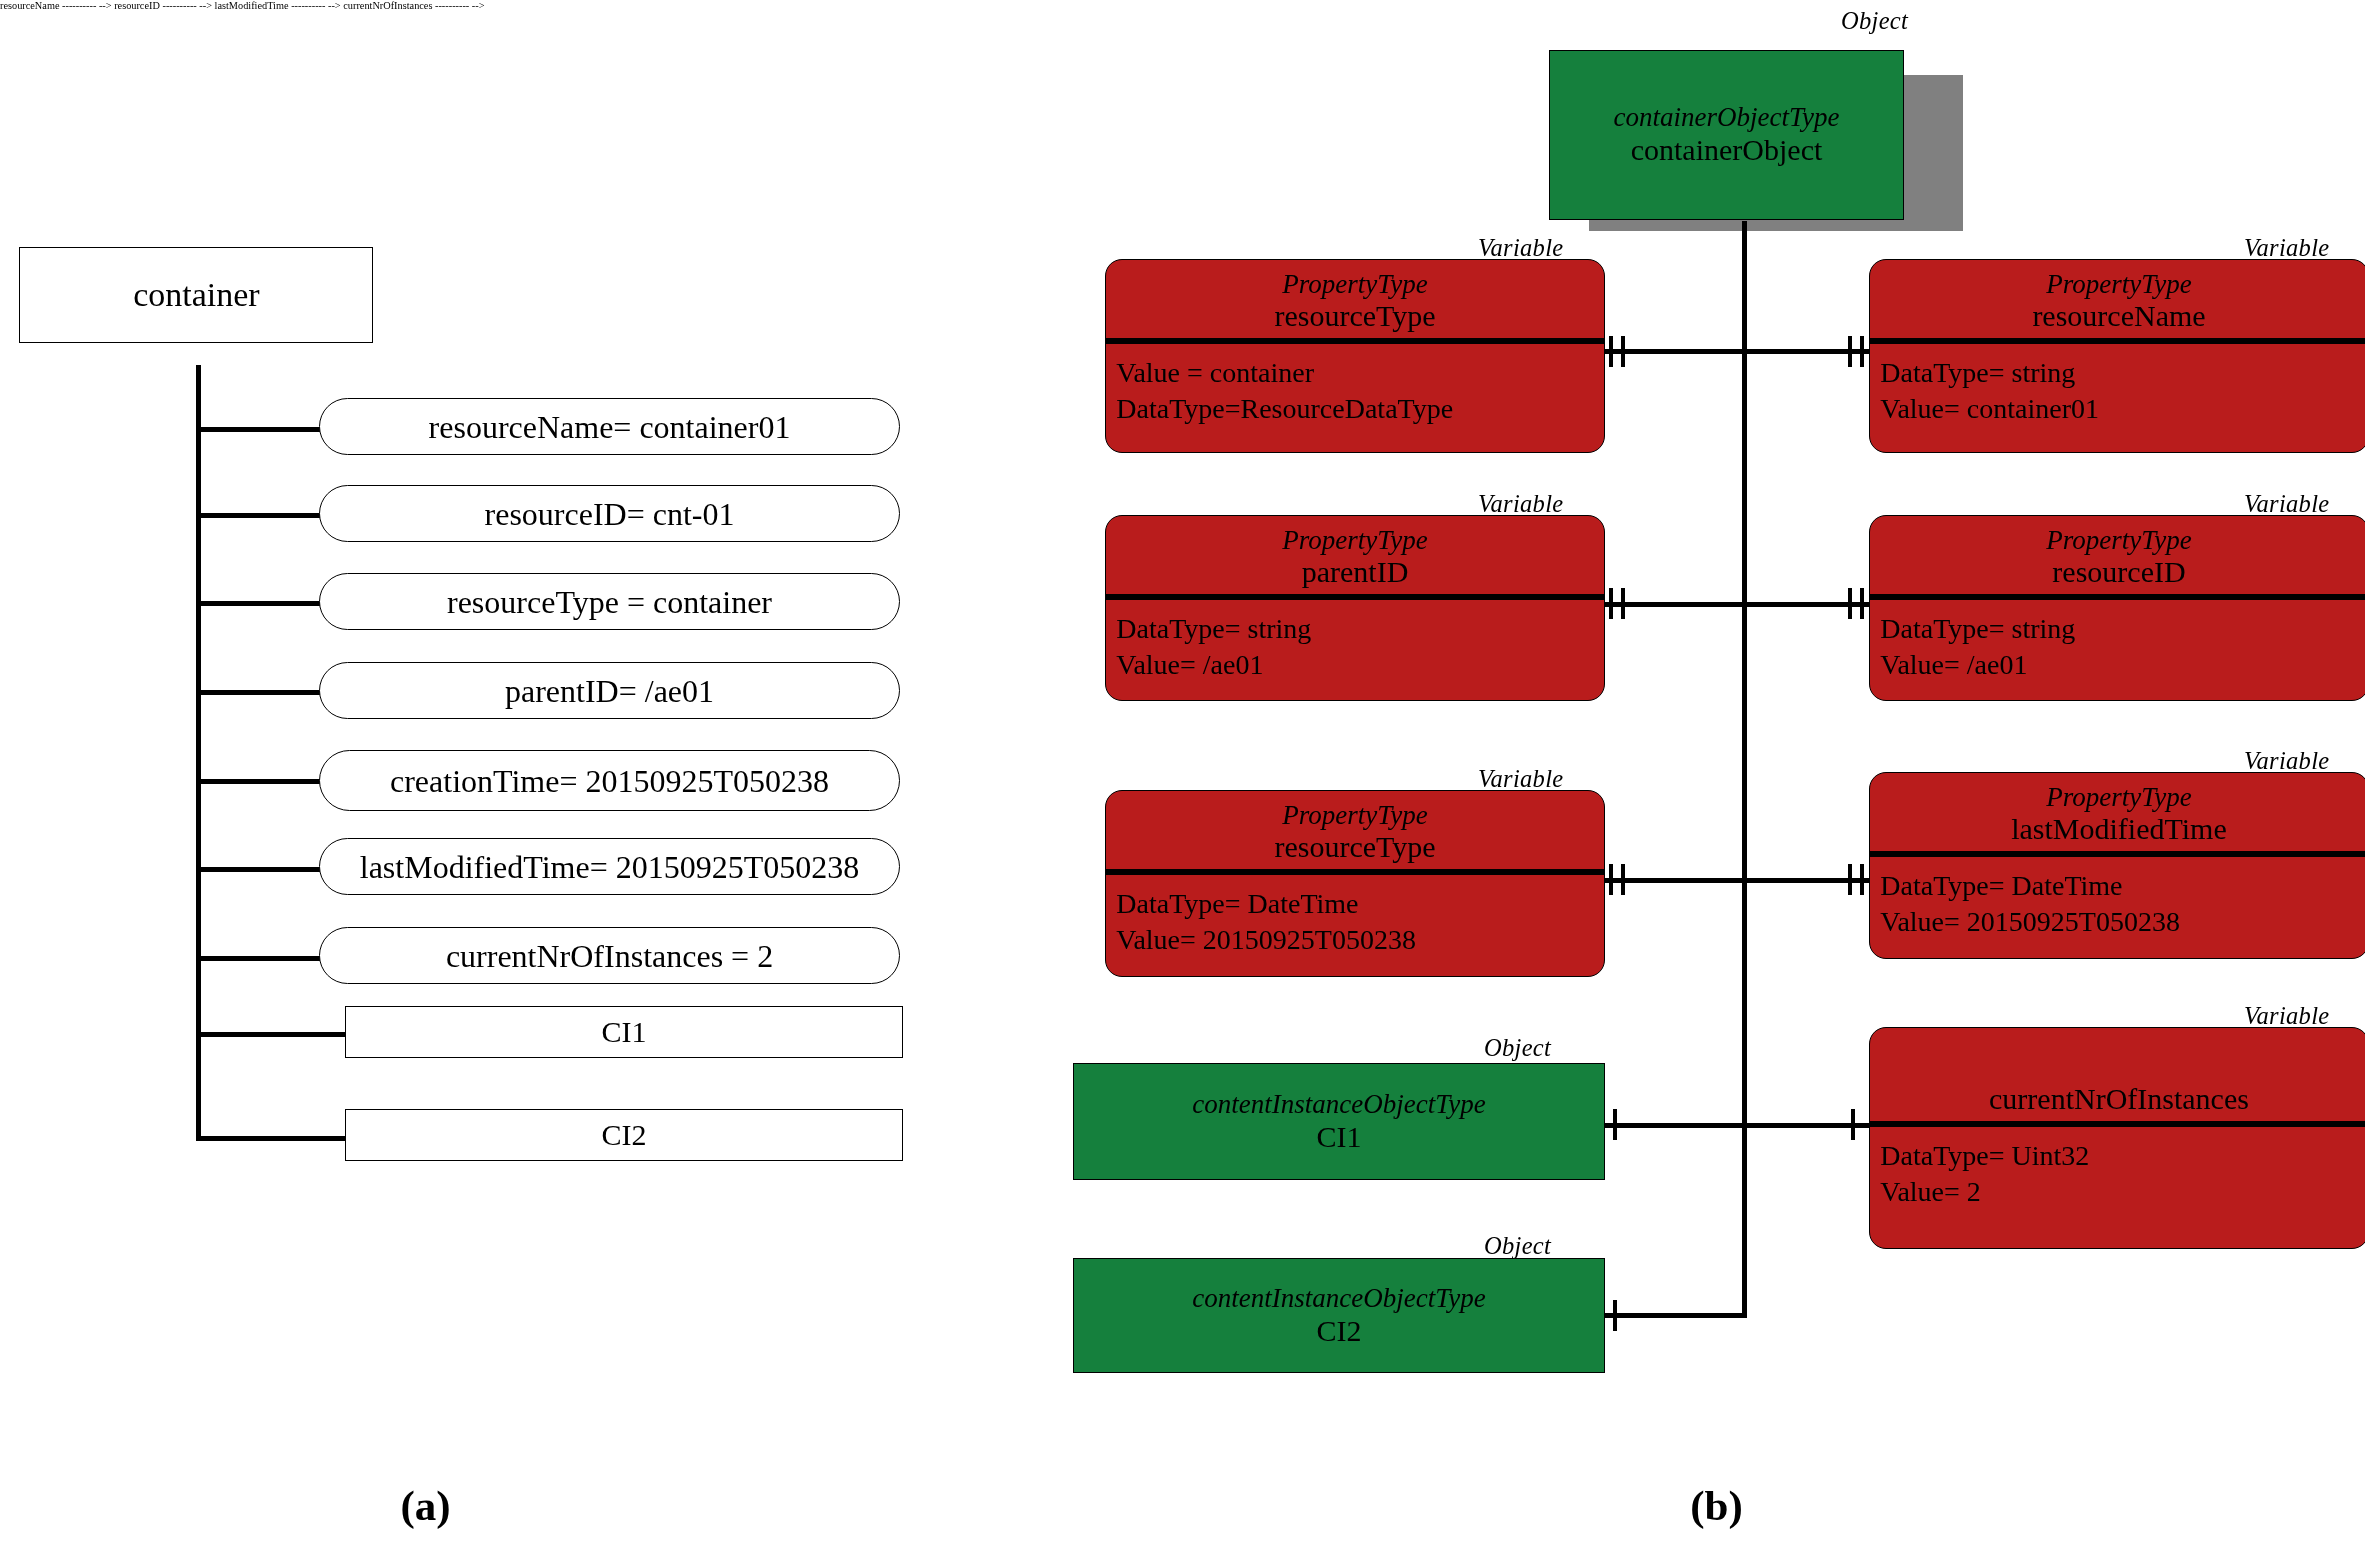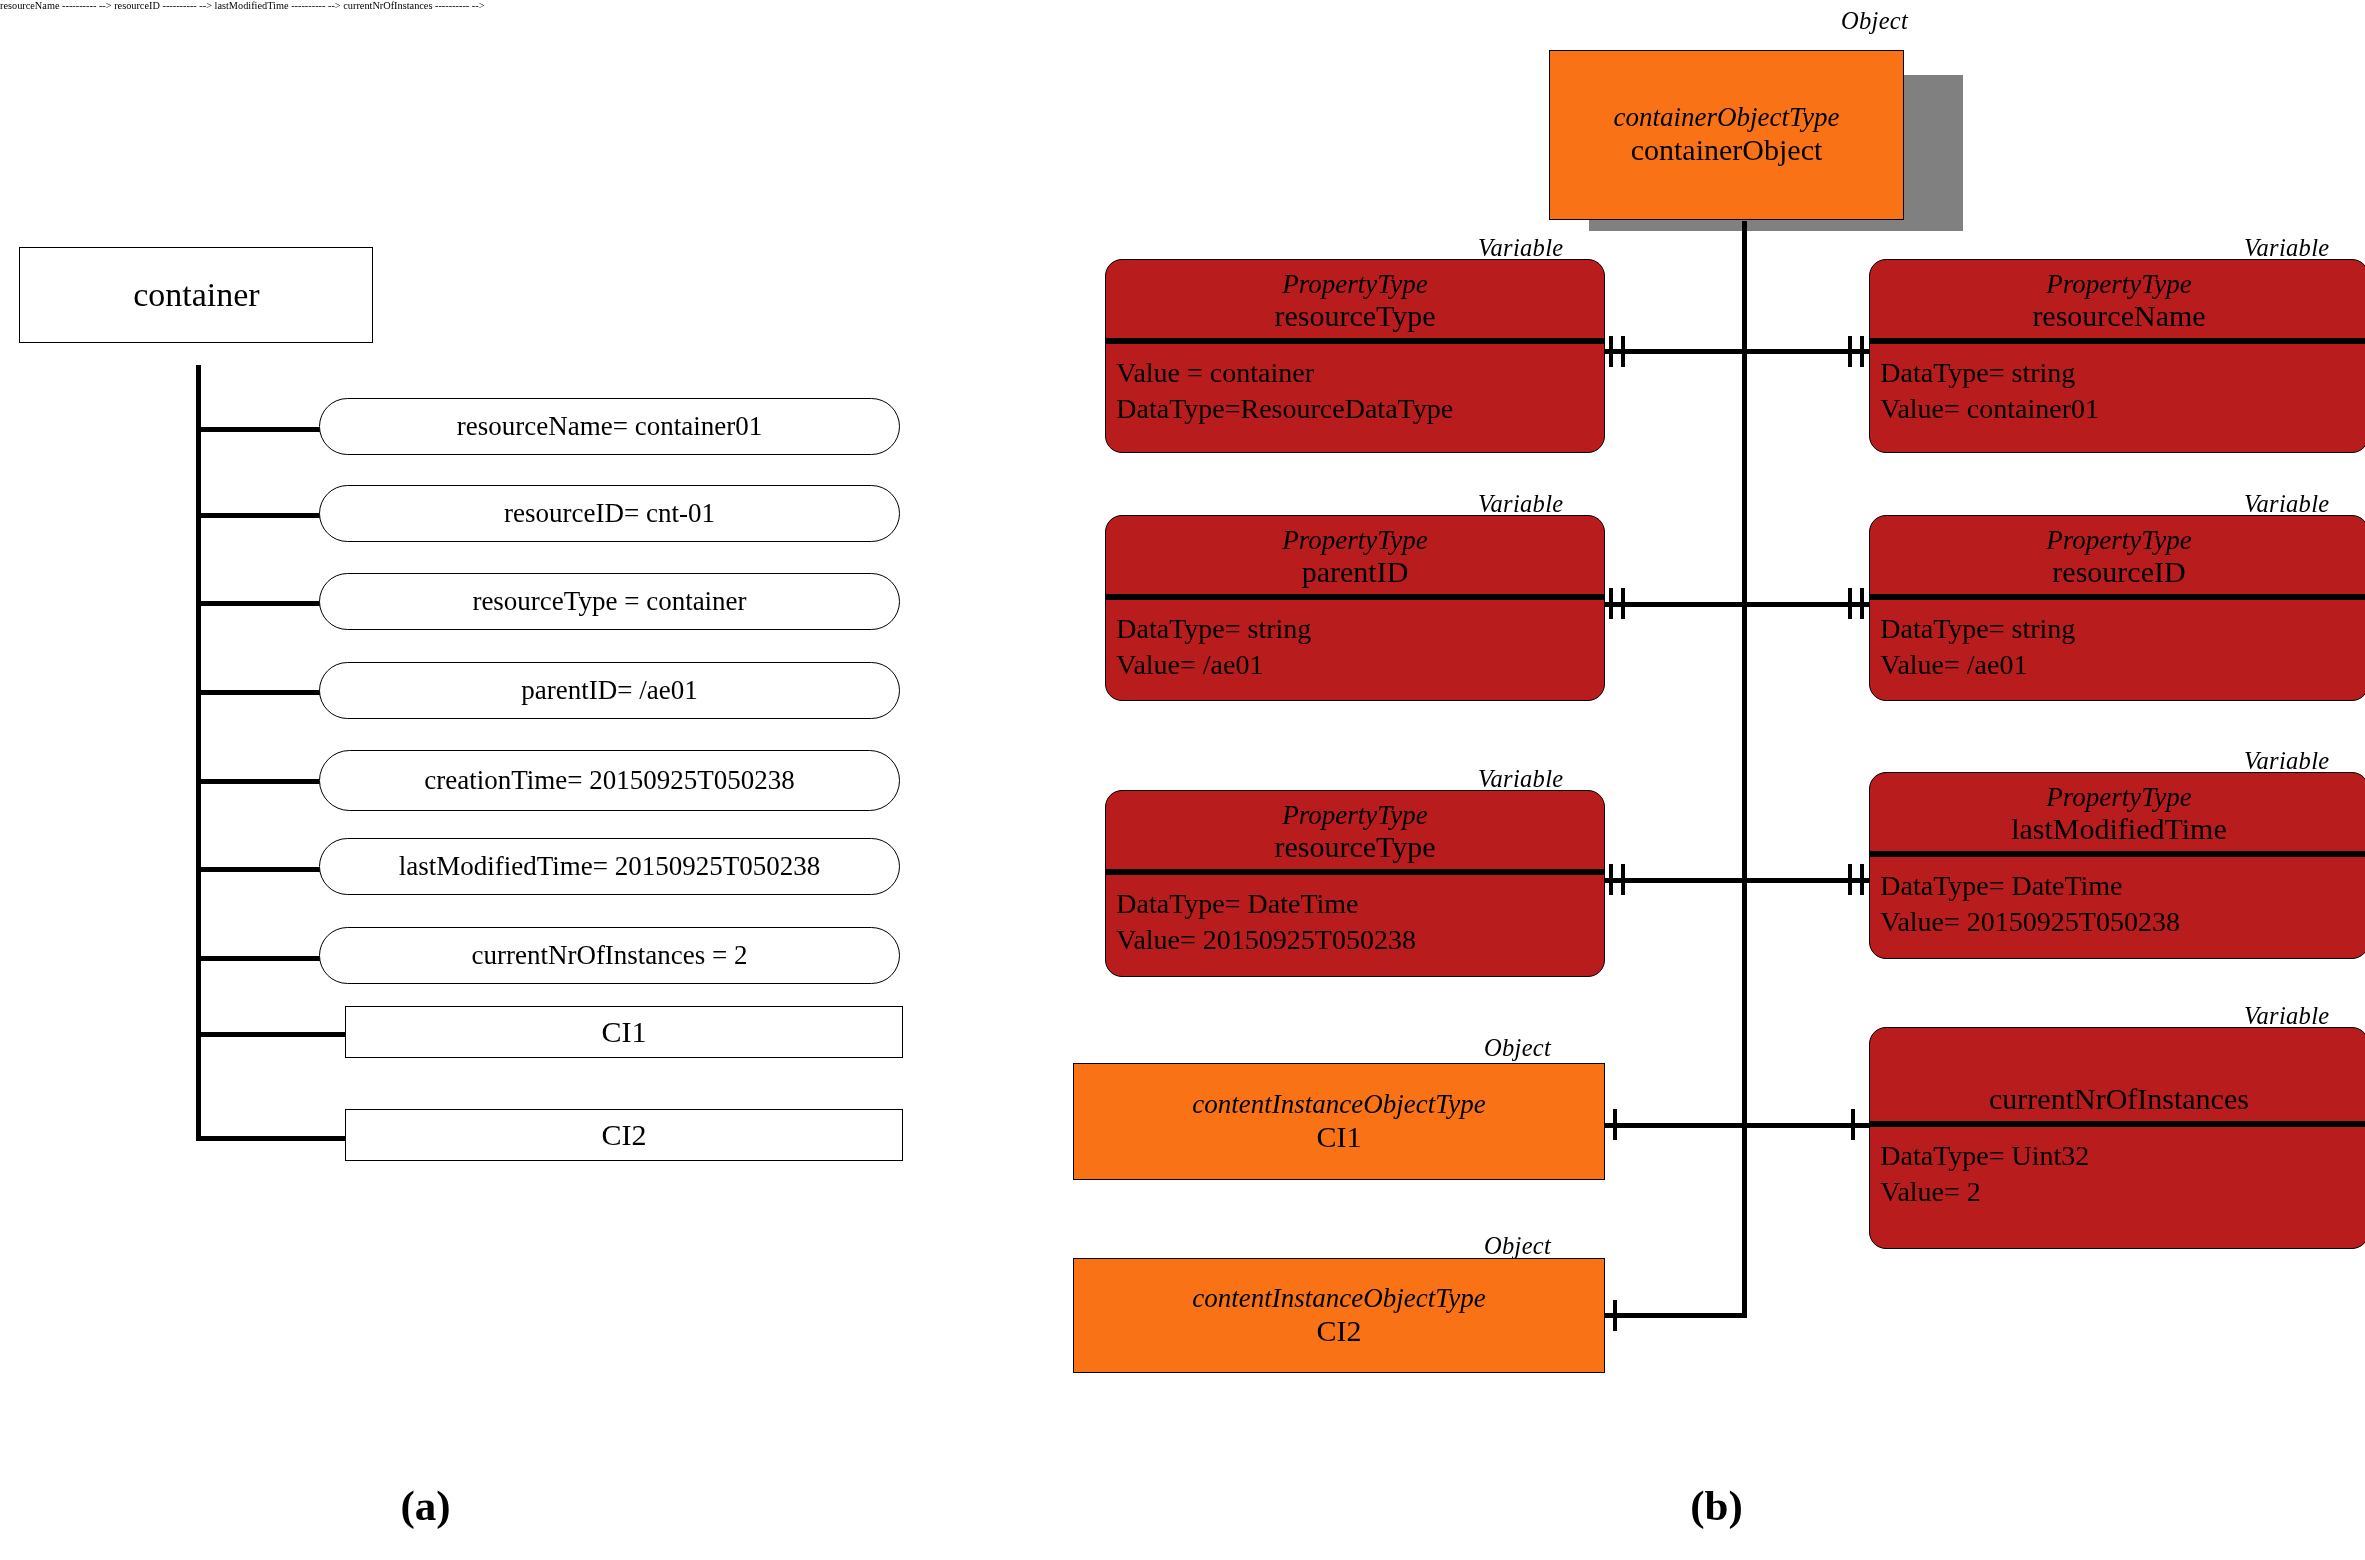--- a/index.html
+++ b/index.html
@@ -88,40 +88,40 @@
     padding: 11.6px 0 0 10.3px;
     text-align: left;
     font-size: 28px;
     line-height: 1.28;
   }
 
   
   .obox {
     position: absolute;
     box-sizing: border-box;
-    background: #f97316;
+    background: #15803d;
     border: 1.9px solid #000000;
     display: flex;
     flex-direction: column;
     justify-content: center;
     align-items: center;
     text-align: center;
   }
   .obox .otype {
     font-style: italic;
     font-size: 27px;
     line-height: 1.15;
   }
   .obox .oname {
     font-size: 30px;
     line-height: 1.15;
   }
 
   .pill-label {
-    font-size: 27px;
+    font-size: 32px;
     line-height: 1;
     white-space: nowrap;
   }
   .box-label {
     font-size: 30px;
     line-height: 1;
     white-space: nowrap;
   }
   .root-label {
     font-size: 34px;

